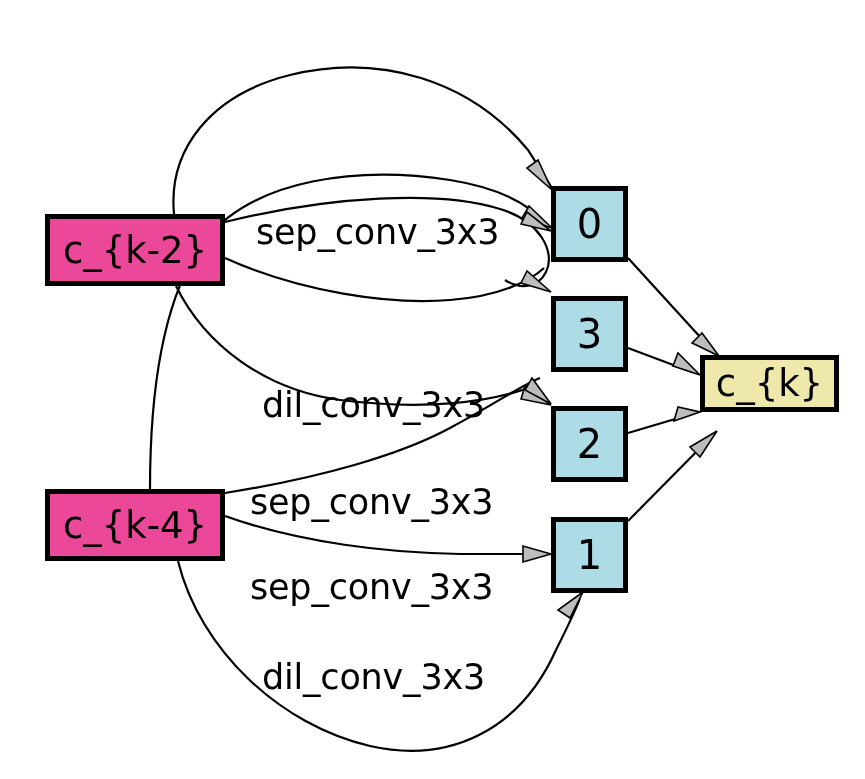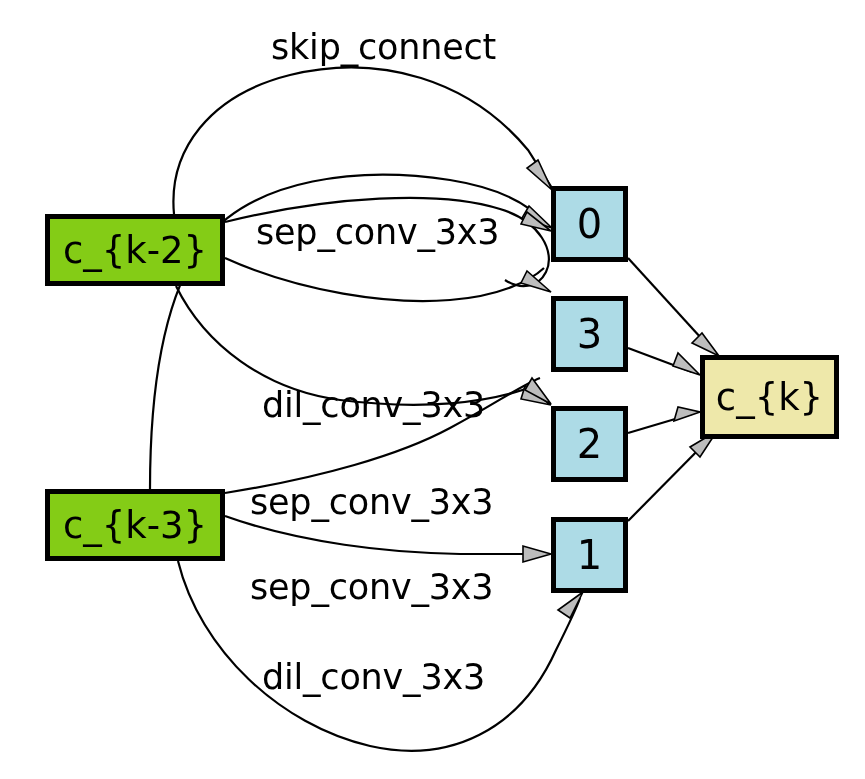--- a/index.html
+++ b/index.html
@@ -41,21 +41,21 @@
     display: flex;
     align-items: center;
     justify-content: center;
     text-align: center;
     color: #000000;
     line-height: 1;
     white-space: nowrap;
     user-select: none;
   }
   .node-input {
-    background: #84cc16;
+    background: #ec4899;
     font-size: 37px;
   }
   .node-op {
     background: #addbe6;
     font-size: 40px;
   }
   .node-output {
     background: #eee8aa;
     font-size: 37px;
   }
@@ -135,44 +135,43 @@
       <path class="edge-path" d="M 628,521 L 710,438"></path>
       <polygon class="arrow-head" points="717,431 700,457 690,447"></polygon>
     </g>
   </svg>
 
   <div class="node-box node-input" style="left:45px; top:214px; width:180px; height:72px;">
     <span>c_{k-2}</span>
   </div>
 
   <div class="node-box node-input" style="left:45px; top:489px; width:180px; height:72px;">
-    <span>c_{k-3}</span>
+    <span>c_{k-4}</span>
   </div>
 
   <div class="node-box node-op" style="left:551px; top:186px; width:77px; height:76px;">
     <span>0</span>
   </div>
 
   <div class="node-box node-op" style="left:551px; top:296px; width:77px; height:76px;">
     <span>3</span>
   </div>
 
   <div class="node-box node-op" style="left:551px; top:406px; width:77px; height:76px;">
     <span>2</span>
   </div>
 
   <div class="node-box node-op" style="left:551px; top:517px; width:77px; height:76px;">
     <span>1</span>
   </div>
 
-  <div class="node-box node-output" style="left:700px; top:355px; width:139px; height:84px;">
+  <div class="node-box node-output" style="left:700px; top:355px; width:139px; height:57px;">
     <span>c_{k}</span>
   </div>
 
-  <div class="edge-label" style="left:271px; top:30px;">skip_connect</div>
 
 
   <div class="edge-label" style="left:256px; top:215px;">sep_conv_3x3</div>
 
 
   <div class="edge-label" style="left:262px; top:388px;">dil_conv_3x3</div>
 
   <div class="edge-label" style="left:250px; top:485px;">sep_conv_3x3</div>
 
   <div class="edge-label" style="left:250px; top:570px;">sep_conv_3x3</div>

